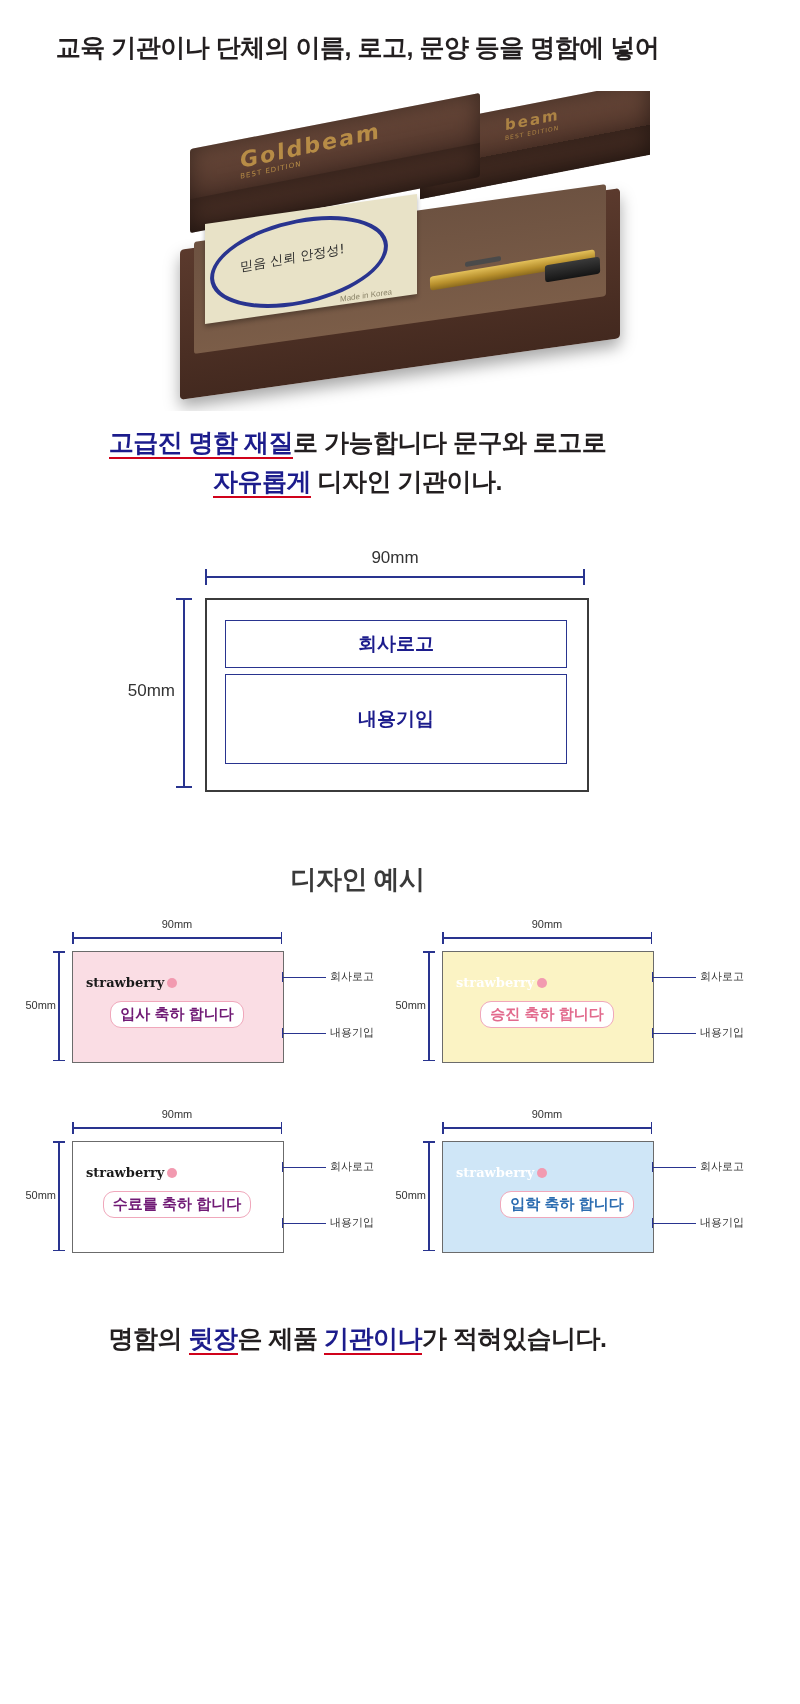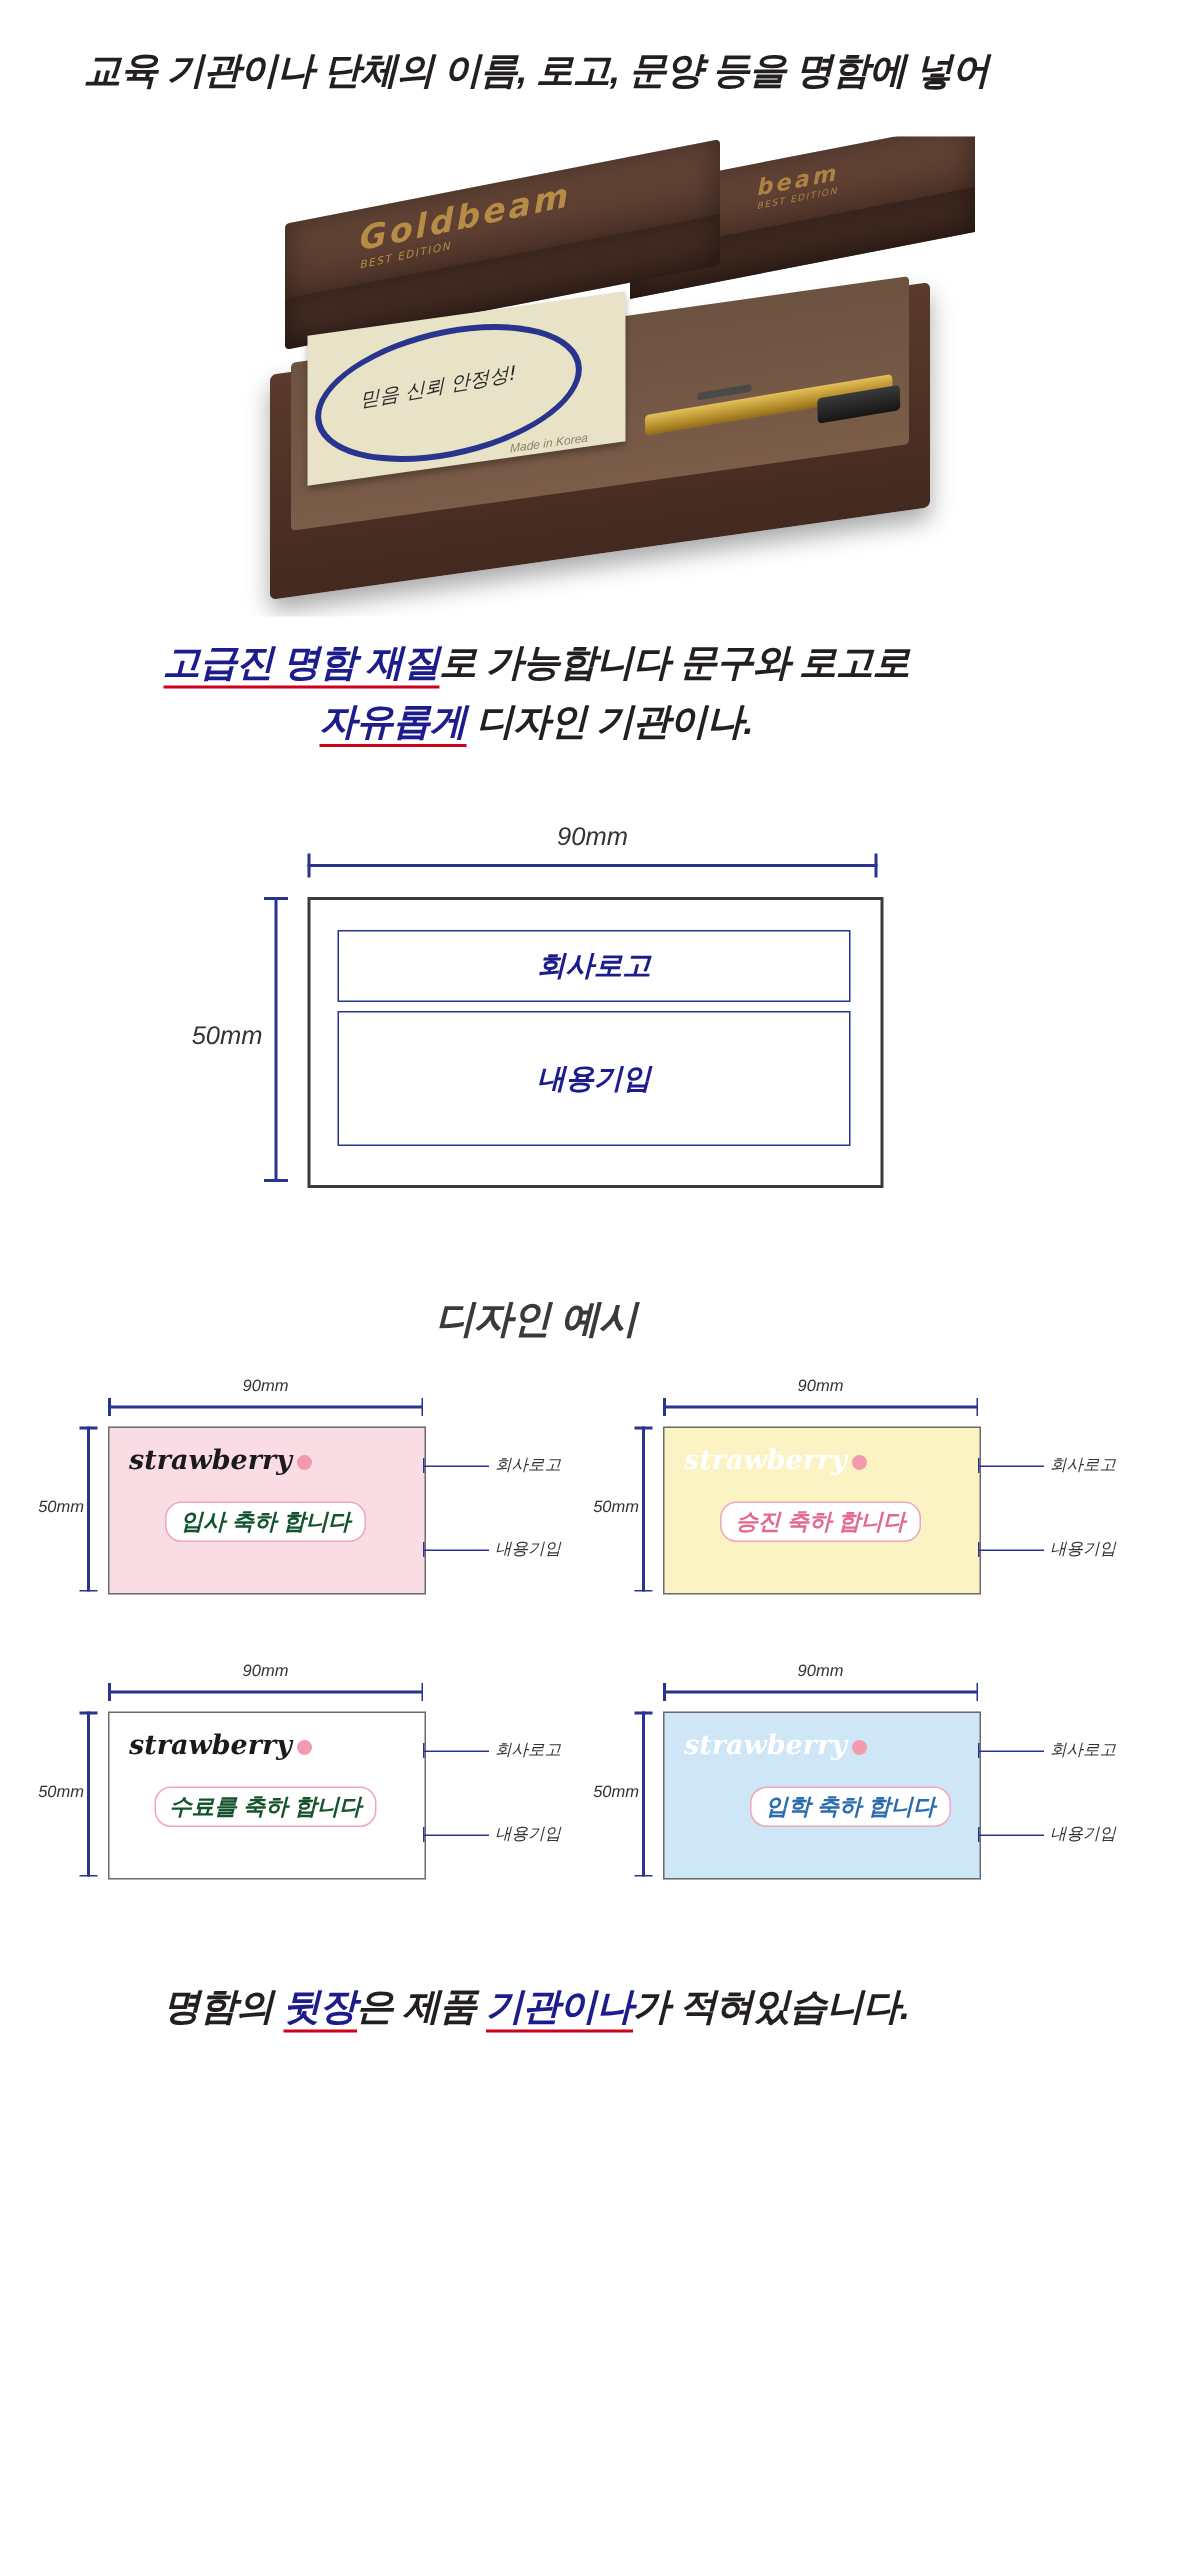--- a/index.html
+++ b/index.html
@@ -3,21 +3,21 @@
 <meta charset="utf-8">
 <style>
   html,body{margin:0;padding:0;}
   body{
     width:800px;
     background:#ffffff;
     font-family:"Liberation Sans", sans-serif;
     color:#231f20;
     -webkit-font-smoothing:antialiased;
   }
-  .page{width:715px;position:relative;font-style:italic;}
+  .page{width:715px;position:relative;}
 
   
   .headline{
     text-align:center;
     font-size:25px;
     font-weight:bold;
     line-height:1.55;
     letter-spacing:-0.5px;
   }
   .headline .u{
@@ -240,21 +240,21 @@
     position:absolute;font-size:11px;color:#333;white-space:nowrap;
   }
   .lead-logo{left:252px;top:62px;}
   .lead-logo-tick{left:252px;top:57px;}
   .lead-logo-label{left:300px;top:54px;}
   .lead-body{left:252px;top:118px;}
   .lead-body-tick{left:252px;top:113px;}
   .lead-body-label{left:300px;top:110px;}
 
   .ex .logo{
-    position:absolute;left:56px;top:48px;font-size:18px;font-weight:bold;
+    position:absolute;left:56px;top:60px;font-size:13px;font-weight:bold;
     font-family:"DejaVu Serif", serif;
   }
   .ex .logo .dot{
     display:inline-block;width:10px;height:10px;border-radius:50%;
     background:#f29ab0;margin-left:3px;vertical-align:-1px;
   }
   .ex .msg{
     position:absolute;left:42px;top:86px;width:210px;text-align:center;
     font-size:15px;font-weight:bold;
   }
@@ -263,21 +263,21 @@
     border:1.5px solid #f0a7bb;background:#fff;
   }
 
   .bg-pink{background:#fadde4;}
   .bg-yellow{background:#fbf3c4;}
   .bg-white{background:#ffffff;}
   .bg-blue{background:#cfe6f7;}
 
   .t-dark{color:#1a1a1a;}
   .t-white{color:#ffffff;}
-  .t-pinkmsg{color:#14532d;}
+  .t-pinkmsg{color:#701a75;}
   .t-bluemsg{color:#2b6cb0;margin-left:20px;}
   .t-pinkish{color:#e26a8d;}
 </style>
 </head>
 <body>
 
 <div class="page">
 
   <div class="headline" id="headline-top">
     <div>교육 기관이나 단체의 이름, 로고, 문양 등을 명함에 넣어</div>

